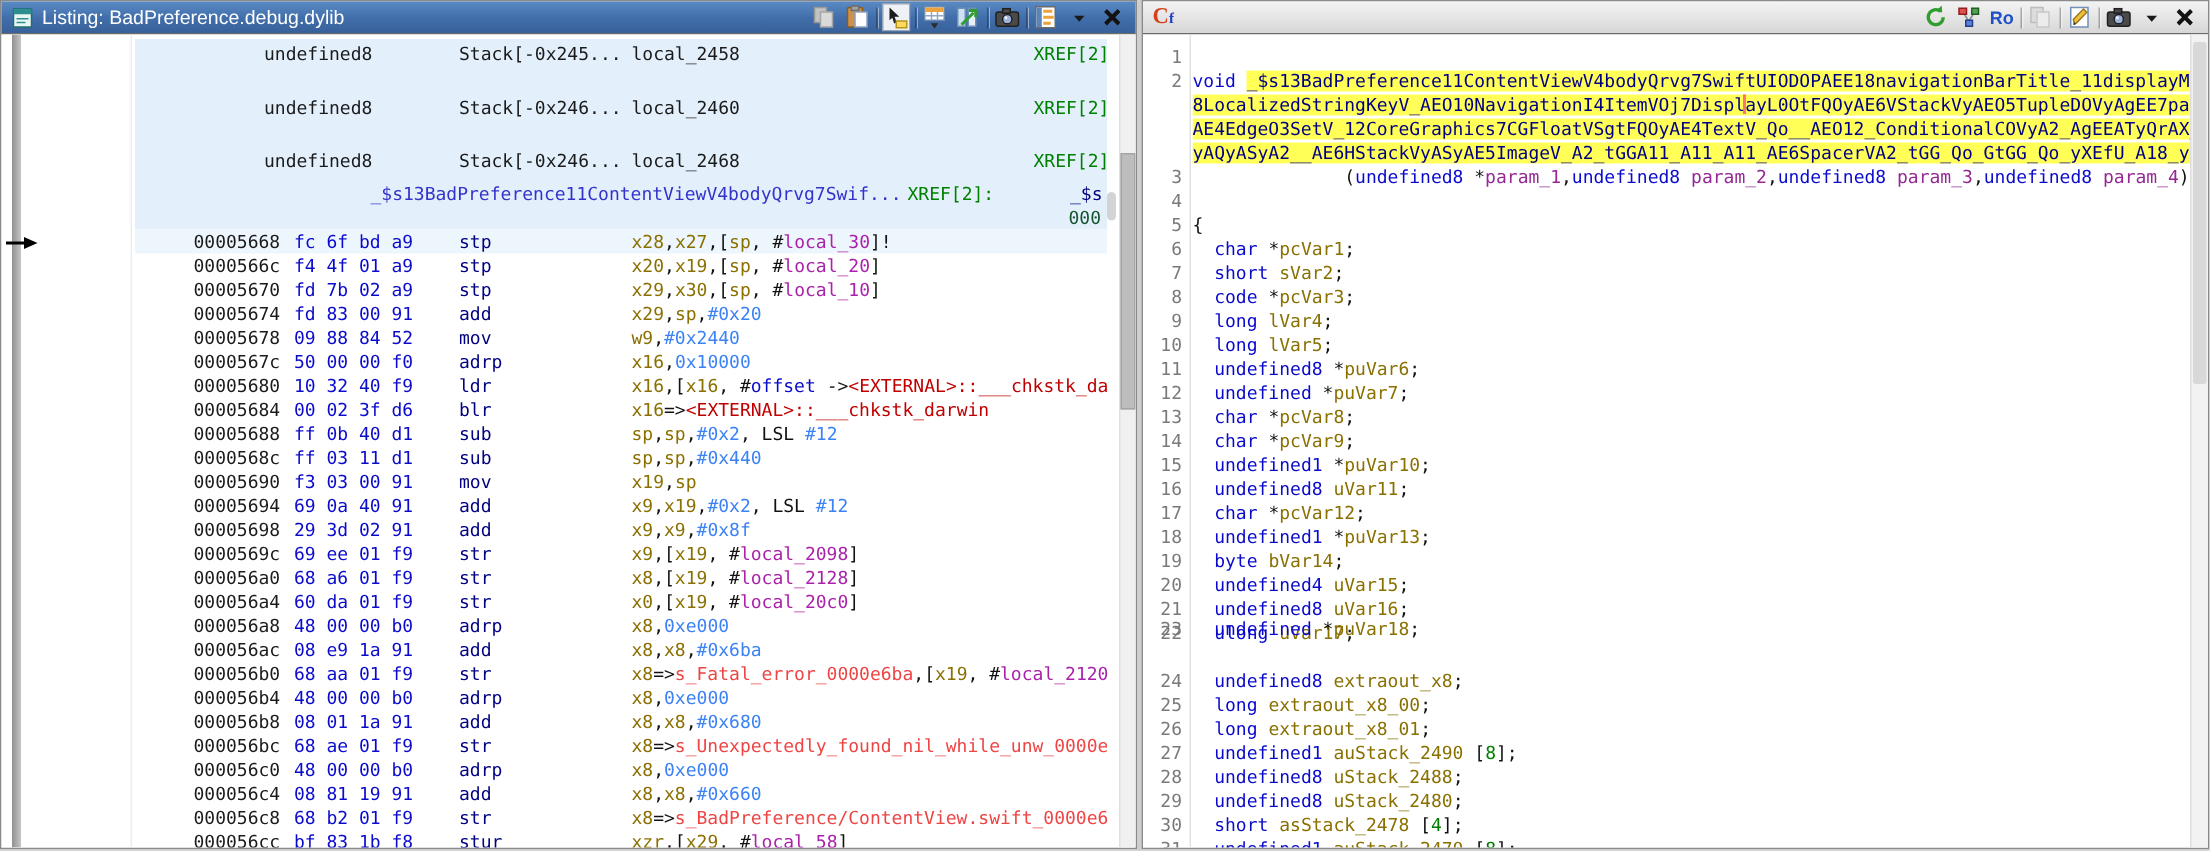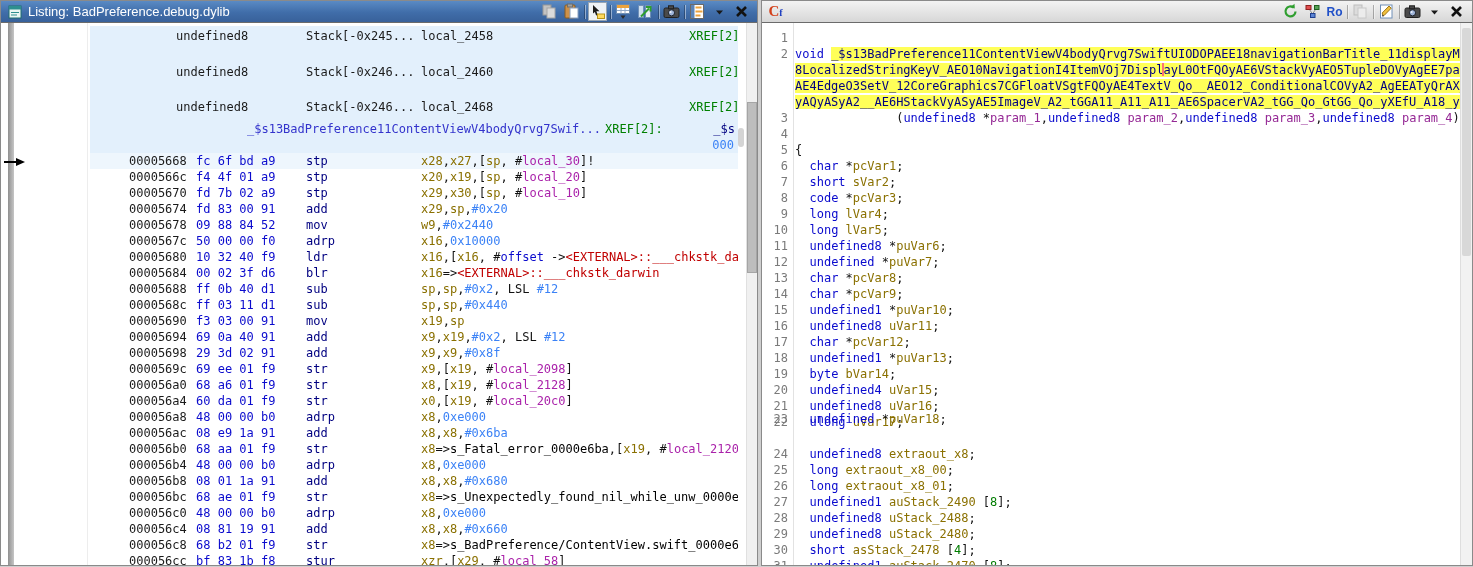--- a/index.html
+++ b/index.html
@@ -27,24 +27,24 @@
   .c-bytes{left:106px;color:#0a0acd;}
   .c-mnem{left:216px;color:#000080;}
   .c-ops{left:331px;}
   .c-type{left:86px;color:#1a1a1a;}
   .c-stor{left:216px;color:#1a1a1a;}
   .c-name{left:331px;color:#1a1a1a;}
   .c-xref{left:599px;color:#008000;}
   .c-label{left:157px;color:#3333cc;}
   .c-xrefh{left:515px;color:#008000;}
   .c-xname{right:3px;color:#000080;}
-  .c-xaddr{right:4px;color:#3b82f6;}
+  .c-xaddr{right:4px;color:#14532d;}
   .c-ops span,.t{position:static !important;}
   .t-r{color:#8a7000}.t-p{color:#111}.t-v{color:#aa22aa}.t-c{color:#3b82f6}
-  .t-o{color:#0a0acd}.t-e{color:#c00000}.t-s{color:#000000}
+  .t-o{color:#0a0acd}.t-e{color:#c00000}.t-s{color:#ef4444}
   .lscroll{position:absolute;right:0;top:0;bottom:0;width:10px;background:#f0f0f0;border-left:1px solid #e0e0e0;}
   .lthumb{position:absolute;left:0;right:0;top:79px;height:171px;background:#bdbdbd;border:1px solid #a5a5a5;box-sizing:border-box;}
   .mark{position:absolute;left:745px;width:10px;box-sizing:border-box;}
   .mark-orange{background:#f0b040;border:1px solid #b97a14;}
   .mark-gray{background:#9a9a9a;}
   .capsule{position:absolute;left:737px;top:105px;width:6px;height:19px;background:#d4d4d4;border-radius:3px;}
   
   .drow{position:absolute;left:0;right:0;height:16px;line-height:16px;white-space:pre;}
   .dnum{position:absolute;left:0;top:0;width:26px;text-align:right;color:#7a7a7a;}
   .dcode{position:absolute;left:33px;top:0;right:12px;overflow:hidden;white-space:pre;height:16px;}

